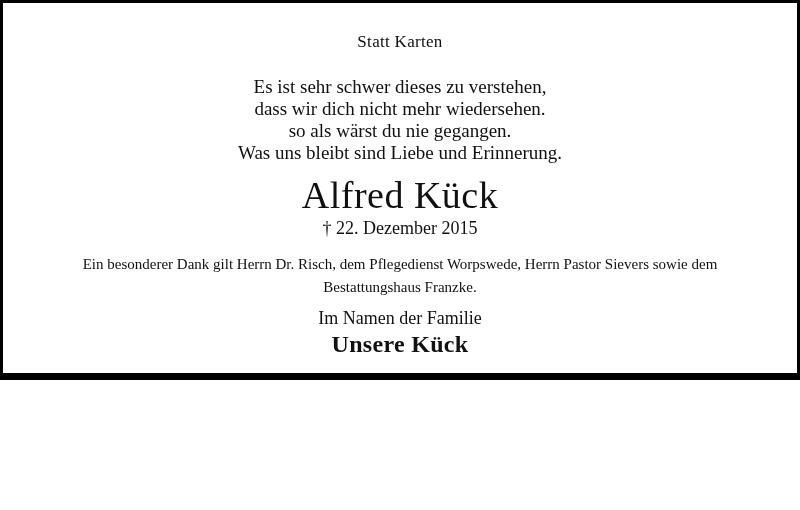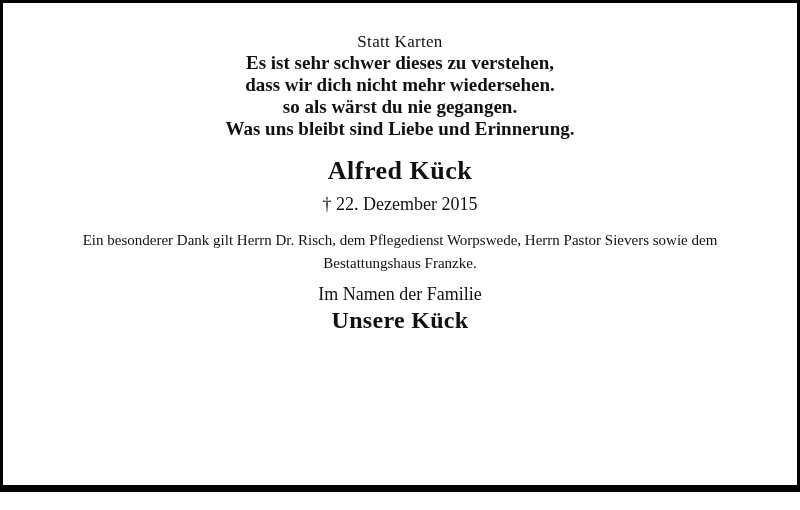--- a/index.html
+++ b/index.html
@@ -3,21 +3,21 @@
 <meta charset="utf-8">
 <style>
   html, body {
     margin: 0;
     padding: 0;
     background: #ffffff;
   }
   .page {
     position: relative;
     width: 800px;
-    height: 492px;
+    height: 380px;
     box-sizing: border-box;
     background: #ffffff;
     overflow: hidden;
     font-family: "Liberation Serif", "DejaVu Serif", serif;
     color: #111111;
   }
   
   .frame {
     position: absolute;
     inset: 0;
@@ -39,30 +39,29 @@
     align-items: center;
     text-align: center;
   }
   .pre-header {
     margin-top: 29px;
     font-size: 17px;
     line-height: 20px;
     letter-spacing: 0.3px;
   }
   .poem {
-    margin-top: 0;
+    margin-top: 24px;
     font-size: 19px;
     line-height: 22px;
-    font-weight: bold;
   }
   .deceased-name {
     margin-top: 11px;
-    font-size: 26px;
+    font-size: 38px;
     line-height: 40px;
-    font-weight: bold;
+    font-weight: normal;
     letter-spacing: 0.5px;
   }
   .death-date {
     margin-top: 3px;
     font-size: 18px;
     line-height: 20px;
   }
   .thanks-1 {
     margin-top: 18px;
     width: 700px;

